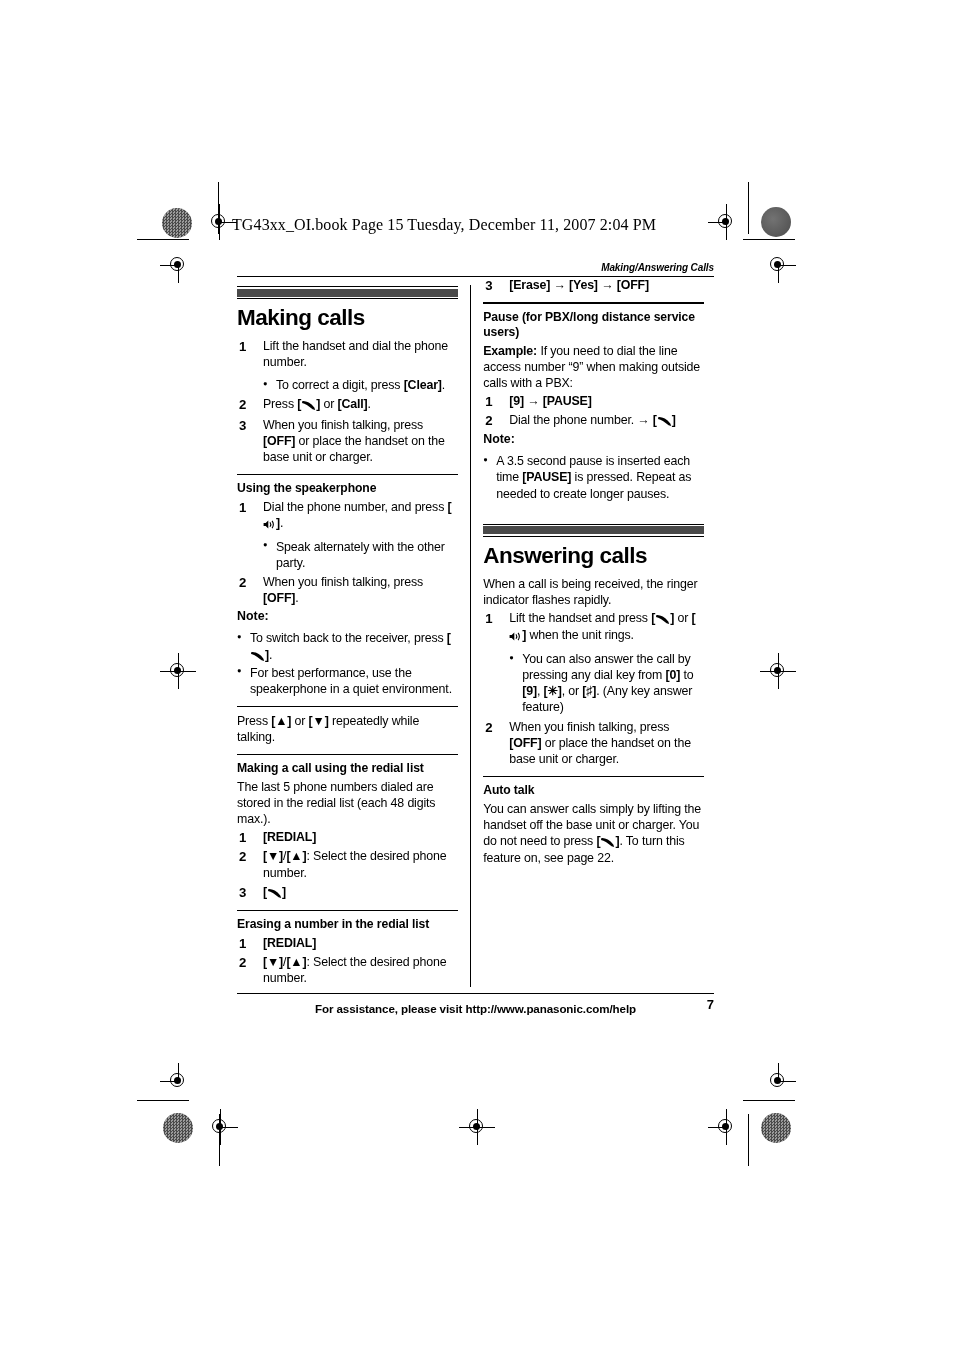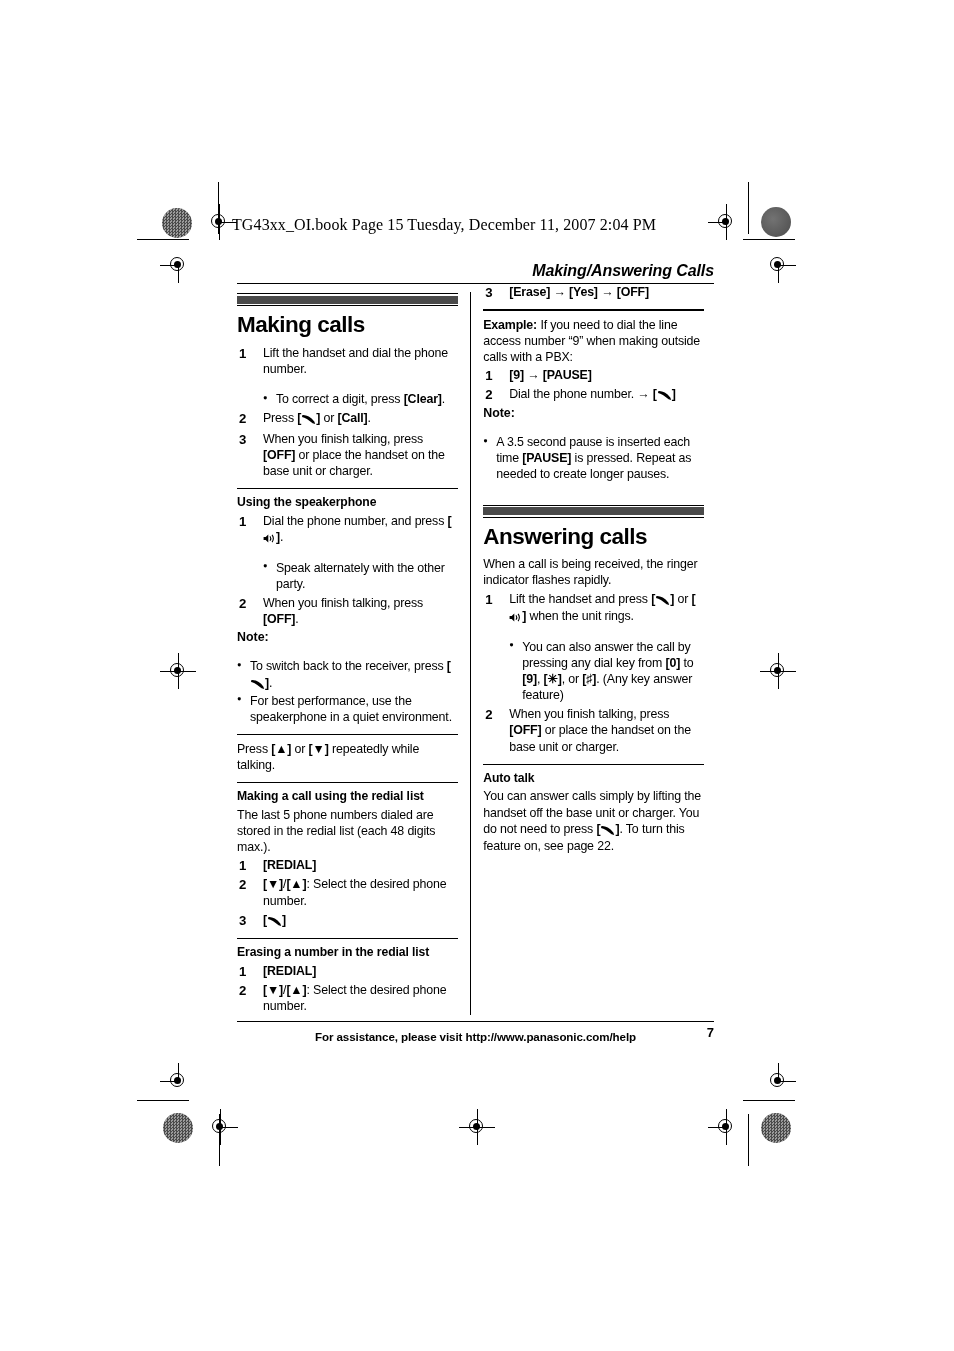--- a/index.html
+++ b/index.html
@@ -72,21 +72,21 @@
   }
 
   
   .page {
     position: absolute;
     left: 237px; top: 262px;
     width: 477px;
   }
   .running-header {
     text-align: right;
-    font-size: 16px;
+    font-size: 10px;
     font-weight: bold;
     font-style: italic;
     letter-spacing: -.1px;
     padding-bottom: 3px;
   }
   .header-rule { height: 1.3px; background: #000; }
 
   .columns {
     display: flex;
     margin-top: 0px;
@@ -151,21 +151,21 @@
     margin-bottom: 3px;
     letter-spacing: -.15px;
   }
   ol.steps > li > .num {
     position: absolute; left: 2px; top: 0;
     font-weight: bold;
     font-size: 13.2px;
   }
 
   
-  ul.bul { margin: 14px 0 1px 0; padding: 0; list-style: none; }
+  ul.bul { margin: 7px 0 1px 0; padding: 0; list-style: none; }
   ul.bul > li {
     position: relative;
     padding-left: 13px;
     font-size: 12.4px;
     line-height: 1.3;
     margin-bottom: 1px;
     letter-spacing: -.15px;
   }
   ul.bul > li::before {
     content: "\25CF";
@@ -398,20 +398,21 @@
     <div class="col col-right">
 
       <ol class="steps" style="margin-top:0;">
         <li>
           <span class="num">3</span>
           <span><span><span class="key">[Erase]</span> → <span class="key">[Yes]</span> → <span class="key">[OFF]</span></span></span>
         </li>
       </ol>
 
       <div class="hr-thin"></div>
+      <h2 class="sub">Pause (for PBX/long distance service users)</h2>
       <p class="body"><span class="key">Example:</span><span> If you need to dial the line access number “9” when making outside calls with a PBX:</span></p>
 
       <ol class="steps">
         <li>
           <span class="num">1</span>
           <span><span><span class="key">[9]</span> → <span class="key">[PAUSE]</span></span></span>
         </li>
         <li>
           <span class="num">2</span>
           <span><span>Dial the phone number. → <span class="key">[<span class="ico"><svg class="glyph" width="15" height="11" viewBox="0 0 15 11" aria-hidden="true">

